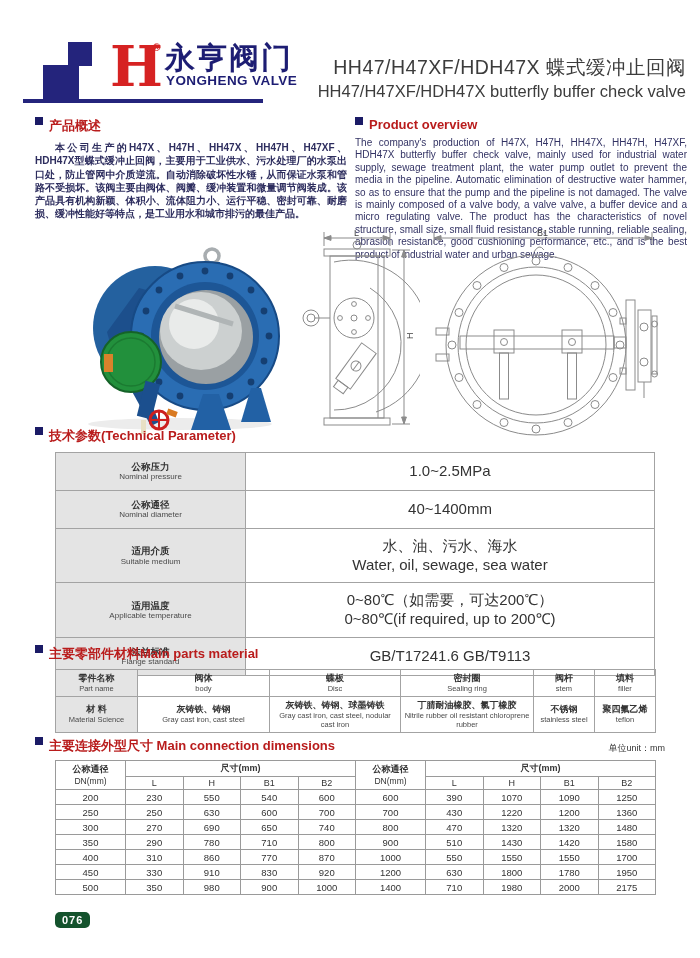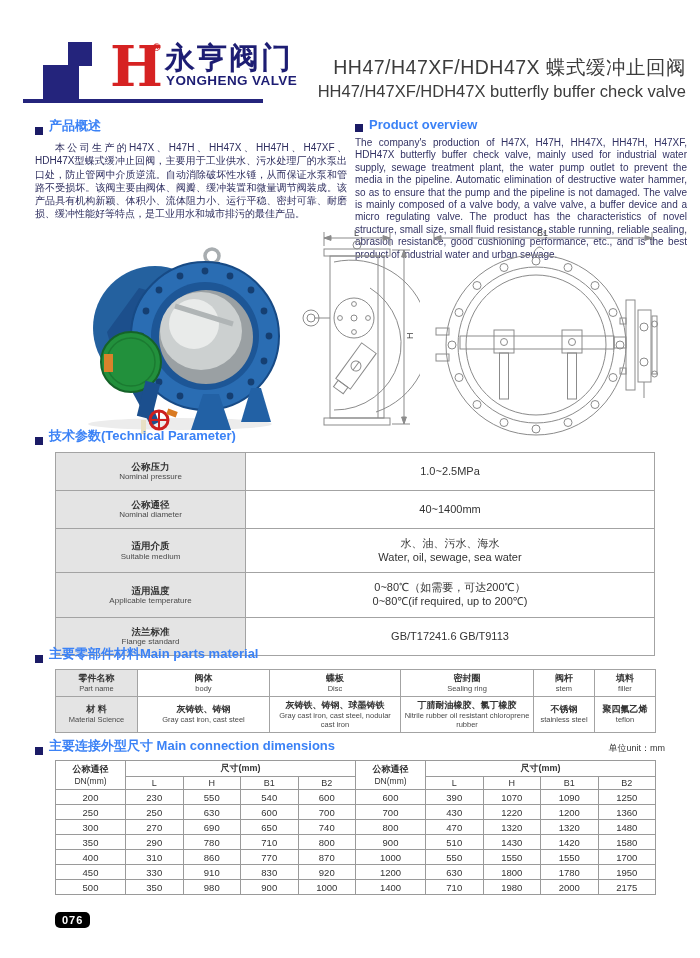--- a/index.html
+++ b/index.html
@@ -22,26 +22,26 @@
               color:#1d1d73; letter-spacing:2px; white-space:nowrap; }
   .brand-en { position:absolute; left:151px; top:33px; font-size:13.5px; font-weight:bold;
               color:#1d1d73; letter-spacing:0.4px; white-space:nowrap; }
   .logo-underline { position:absolute; left:8px; top:59px; width:240px; height:4px; background:#24247c; }
 
   .title-block { position:absolute; right:14px; top:54px; text-align:right; }
   .title-cn { font-size:19.5px; color:#3c3c3c; letter-spacing:0.5px; white-space:nowrap; }
   .title-en { font-size:16.5px; color:#3c3c3c; white-space:nowrap; margin-top:1px; }
 
   
-  .sec-head { display:flex; align-items:flex-end; font-size:13px; font-weight:bold; color:#3b82f6; }
+  .sec-head { display:flex; align-items:flex-start; font-size:13px; font-weight:bold; color:#b91c1c; }
   .sec-bullet { display:inline-block; width:8px; height:8px; background:#1b1b66; margin-right:6px; flex:0 0 auto; }
 
   
   .ov-cn { position:absolute; left:35px; top:117px; width:312px; }
-  .ov-cn .body { margin-top:6px; font-size:10px; line-height:1.33; font-weight:400;
+  .ov-cn .body { margin-top:6px; font-size:10px; line-height:1.33; font-weight:700;
                  color:#2d2d5e; text-align:justify; text-indent:2em; }
   .ov-en { position:absolute; left:355px; top:117px; width:332px; }
   .ov-en .body { margin-top:5px; font-size:10px; line-height:1.24;
                  color:#333364; text-align:justify; }
 
   
   .img-row { position:absolute; left:0; top:228px; width:700px; height:210px; }
   .photo-svg { position:absolute; left:55px; top:8px; }
   .side-svg  { position:absolute; left:300px; top:0; }
   .front-svg { position:absolute; left:424px; top:0; }
@@ -50,21 +50,21 @@
   .lwf { stroke:#8b8b8b; stroke-width:1; fill:#8b8b8b; }
 
   
   .tech-sec { position:absolute; left:35px; top:427px; width:630px; }
   table { border-collapse:collapse; table-layout:fixed; }
   .tech-table { width:600px; margin:7px 0 0 20px; }
   .tech-table th, .tech-table td { border:1px solid #a3a3a3; text-align:center; vertical-align:middle; padding:8px 4px; }
   .tech-table th { background:#e4e4e4; width:190px; height:27px; font-weight:normal; }
   .cell-cn { font-size:9.5px; font-weight:bold; color:#333; line-height:1.2; }
   .cell-en { font-size:8px; color:#4a4a4a; line-height:1.2;text-align:center; }
-  .val-line { font-size:11px; color:#333; line-height:1.25; }
+  .val-line { font-size:15px; color:#333; line-height:1.25; }
 
   
   .mat-sec { position:absolute; left:35px; top:645px; width:630px; }
   .mat-table { width:600px; margin:6px 0 0 20px; }
   .mat-table th, .mat-table td { border:1px solid #a3a3a3; text-align:center; vertical-align:middle; padding:3px 3px; }
   .mat-table th { background:#e4e4e4; font-weight:normal; }
   .mat-table .cell-cn { font-size:9px; }
   .mat-table .cell-en { font-size:7.5px; }
 
   
@@ -74,21 +74,21 @@
   .dim-table { width:600px; margin:5px 0 0 20px; }
   .dim-table th, .dim-table td { border:1px solid #9a9a9a; text-align:center; vertical-align:middle; }
   .dim-table thead th { font-weight:normal; padding:1px 0; }
   .dim-table .dn-cn { font-size:9px; font-weight:bold; color:#333; line-height:1.25; }
   .dim-table .dn-en { font-size:8.5px; color:#333; line-height:1.2; }
   .dim-table .size-lab { font-size:9px; font-weight:bold; color:#333; }
   .dim-table .col-lab { font-size:9px; color:#333; }
   .dim-table tbody td { font-size:9.5px; color:#333; height:15px; padding:1px 0; }
 
   
-  .page-badge { position:absolute; left:55px; top:912px; background:#000000; color:#fff;
+  .page-badge { position:absolute; left:55px; top:912px; background:#14532d; color:#fff;
                 font-size:11px; font-weight:bold; padding:2px 7px; border-radius:5px; letter-spacing:1px; }
 </style>
 </head>
 <body>
 
 <div class="page">
 
   <div class="logo-block">
     <div class="logo-squares">
       <div class="sq-small"></div>

